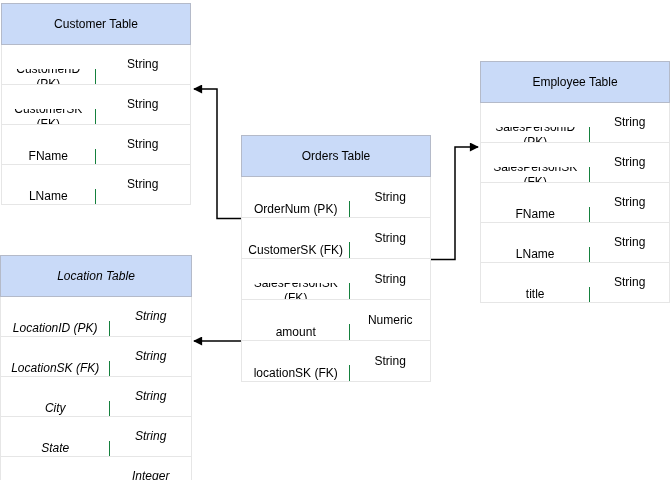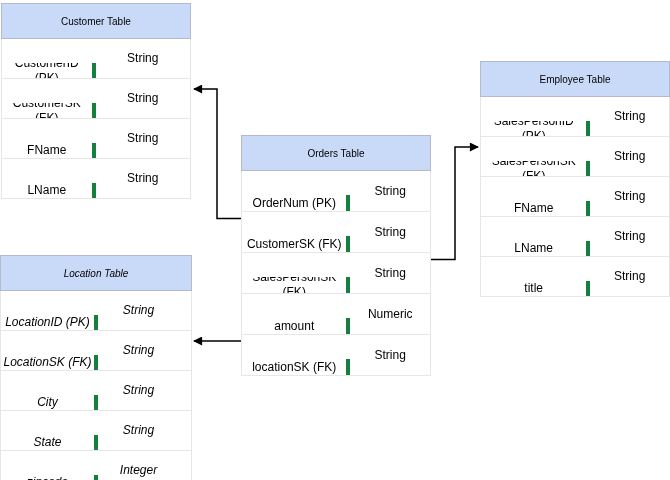--- a/index.html
+++ b/index.html
@@ -10,27 +10,27 @@
     position: relative;
     width: 670px;
     height: 480px;
     background: #ffffff;
     overflow: hidden;
   }
 
   .er-table { position: absolute; background: #ffffff; }
 
   .thead {
-    height: 36px;
+    height: 42px;
     background: #C9DAF8;
     border: 1px solid #B4BAC9;
     display: flex;
     align-items: center;
     justify-content: center;
-    font-size: 10px;
+    font-size: 12px;
     color: #000000;
   }
 
   .tbody {
     border-left: 1px solid #E6E6E6;
     border-right: 1px solid #E6E6E6;
   }
 
   .trow {
     display: flex;
@@ -42,34 +42,34 @@
   .cell {
     display: flex;
     align-items: center;
     justify-content: center;
     text-align: center;
     font-size: 12px;
     line-height: 1.25;
     padding: 0 1px;
     overflow: hidden;
   }
-  .cell.name { border-right: 4px solid #15803d; margin-top: 24px; }
+  .cell.name { border-right: 1px solid #15803d; margin-top: 24px; }
 
   
   .t-customer { left: 1px;   top: 3px;   width: 190px; }
   .t-customer .name { width: 94px; }  .t-customer .type { width: 95px; }
 
   .t-orders   { left: 241px; top: 135px; width: 190px; }
   .t-orders .name { width: 109px; }   .t-orders .type { width: 80px; }
 
   .t-employee { left: 480px; top: 61px;  width: 190px; }
   .t-employee .name { width: 110px; } .t-employee .type { width: 79px; }
 
   .t-location { left: 0px;   top: 255px; width: 192px; font-style: italic; }
-  .t-location .name { width: 97px; } .t-location .type { width: 81px; }
+  .t-location .name { width: 110px; } .t-location .type { width: 81px; }
 
   svg.connectors {
     position: absolute;
     left: 0; top: 0;
     width: 670px; height: 480px;
     pointer-events: none;
   }
 </style>
 </head>
 <body>

